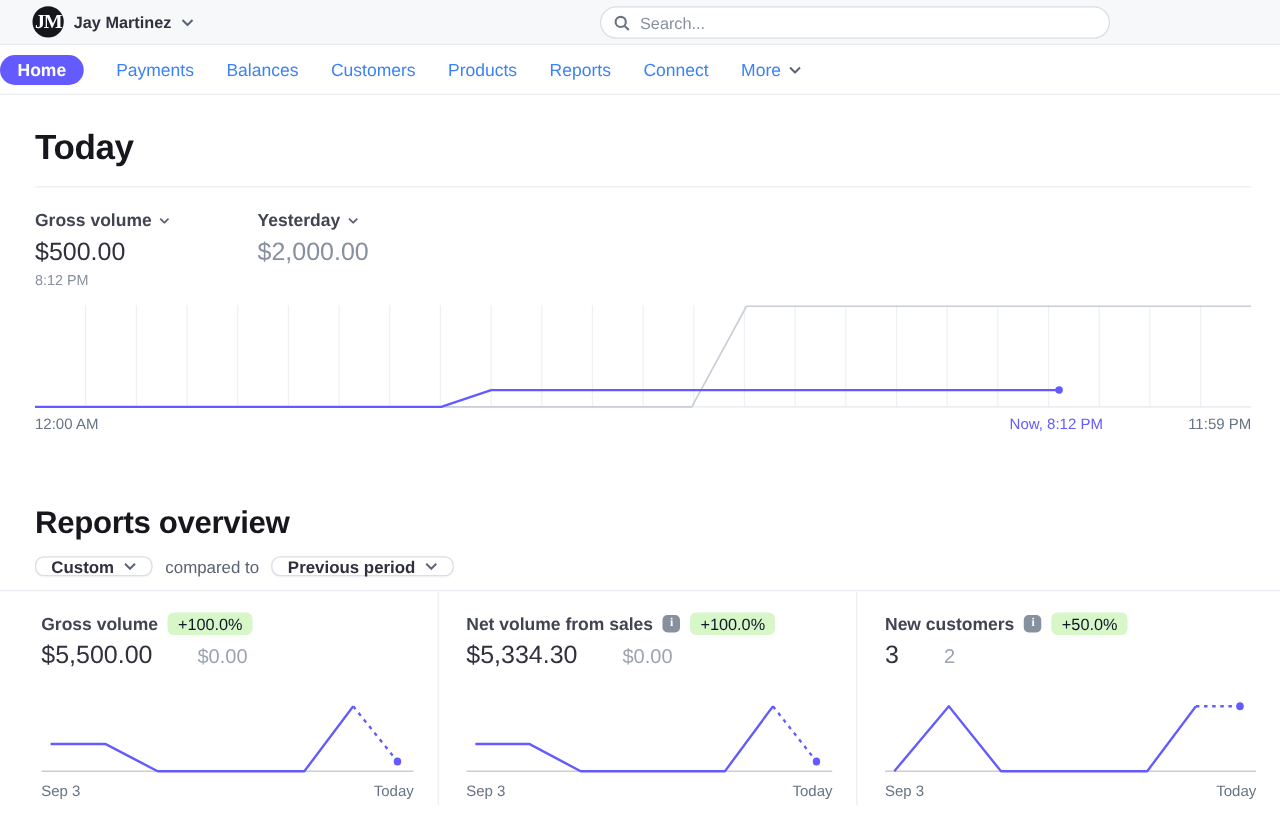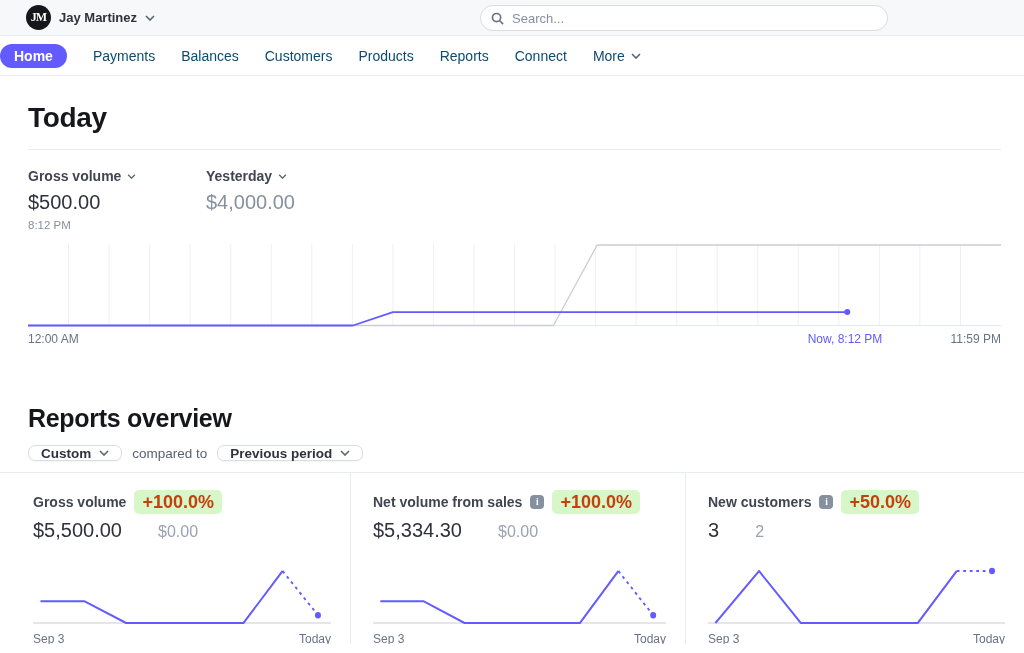--- a/index.html
+++ b/index.html
@@ -5,35 +5,35 @@
   * { margin:0; padding:0; box-sizing:border-box; }
   html,body { width:1024px; height:653px; overflow:hidden; background:#fff;
     font-family:"Liberation Sans","DejaVu Sans",sans-serif; color:#30313d; }
   .page { position:relative; width:1024px; height:653px; }
 
   
   .topbar { height:36px; background:#f6f8fa; border-bottom:1px solid #e9edf1;
     display:flex; align-items:center; position:relative; }
   .account { display:flex; align-items:center; gap:8px; margin-left:26px; cursor:pointer; }
   .avatar { width:25px; height:25px; border-radius:50%; background:#16161d; color:#fff;
-    font-family:"Liberation Serif","DejaVu Serif",serif; font-size:12px; font-weight:700;
+    font-family:"Liberation Serif","DejaVu Serif",serif; font-size:16px; font-weight:700;
     display:flex; align-items:center; justify-content:center; letter-spacing:-1px; }
   .account-name { font-size:13px; font-weight:700; color:#30313d; }
   .chev { width:10px; height:6px; stroke:#5b6472; stroke-width:1.6; fill:none; }
   .search { position:absolute; left:480px; top:5px; width:408px; height:26px; background:#fff;
     border:1px solid #d8dee4; border-radius:13px; display:flex; align-items:center; padding:0 10px; }
   .search svg { width:13px; height:13px; stroke:#687385; stroke-width:1.8; fill:none; flex:none; }
   .search input { border:none; outline:none; background:transparent; margin-left:8px;
     font-size:13px; color:#701a75; width:100%; font-family:inherit; }
   .search input::placeholder { color:#87909f; }
 
   
   .nav { height:40px; background:#fff; border-bottom:1px solid #e9edf1;
     display:flex; align-items:center; gap:26px; }
-  .nav-item { font-size:14px; font-weight:500; color:#0c4a6e; text-decoration:none;
+  .nav-item { font-size:14px; font-weight:500; color:#3b82f6; text-decoration:none;
     display:flex; align-items:center; gap:6px; cursor:pointer; }
   .nav-item.active { background:#635bff; color:#fff; padding:4px 14px; border-radius:15px;
     font-weight:600; }
 
   
   .main { padding:0 23px 0 28px; }
   h1.page-title { margin-top:26px; font-size:28px; font-weight:700; color:#16161d; letter-spacing:-0.3px; }
   .divider { border:none; border-top:1px solid #e9edf1; margin-top:15px; }
 
   .metrics { display:flex; margin-top:18px; }
@@ -67,21 +67,21 @@
   .cards { margin:11px -23px 0 -28px; border-top:1px solid #e9edf1; display:grid;
     grid-template-columns:350px 335px 339px; height:172px; overflow:hidden; }
   .card { padding:17px 19px 0 22px; }
   .card + .card { border-left:1px solid #e9edf1; }
   .card:first-child { padding-left:33px; }
   .card-title-row { display:flex; align-items:center; gap:8px; }
   .card-title { font-size:14px; font-weight:700; color:#414552; }
   .info-icon { width:14px; height:14px; border-radius:4px; background:#87909f; color:#fff;
     font-size:9.5px; font-weight:700; display:inline-flex; align-items:center; justify-content:center;
     font-family:"Liberation Serif","DejaVu Serif",serif; cursor:pointer; }
-  .badge { background:#d7f7c8; color:#c2410c; font-size:18px; font-weight:700;
+  .badge { background:#d7f7c8; color:#0f172a; font-size:13px; font-weight:400;
     padding:1.5px 8px; border-radius:5px; }
   .card-values { display:flex; justify-content:flex-start; align-items:baseline; margin-top:5px; }
   .card-value { font-size:20px; color:#30313d; }
   .card-compare { font-size:16px; color:#9aa3b0;margin-left:36px; }
   .spark { margin-top:21px; width:100%; height:66px; display:block; }
   .spark-labels { display:flex; justify-content:space-between; font-size:12px; color:#687385; margin-top:3px; }
 </style>
 </head>
 <body>
 
@@ -135,21 +135,21 @@
         <div class="metric-value">$500.00</div>
         <div class="metric-time">8:12 PM</div>
       </div>
       <div class="metric">
         <button class="metric-label">
           <span>Yesterday</span>
           <svg class="chev" viewBox="0 0 10 6">
               <path d="M1 1 L5 5 L9 1"></path>
             </svg>
         </button>
-        <div class="metric-value muted">$4,000.00</div>
+        <div class="metric-value muted">$2,000.00</div>
       </div>
     </div>
 
     <div class="chart-wrap">
       <svg id="main-chart" width="973" height="83" viewBox="0 0 973 83">
           <line x1="40.541666666666664" y1="0" x2="40.541666666666664" y2="81.5" stroke="#eef0f3" stroke-width="1"></line>
           <line x1="81.08333333333333" y1="0" x2="81.08333333333333" y2="81.5" stroke="#eef0f3" stroke-width="1"></line>
           <line x1="121.625" y1="0" x2="121.625" y2="81.5" stroke="#eef0f3" stroke-width="1"></line>
           <line x1="162.16666666666666" y1="0" x2="162.16666666666666" y2="81.5" stroke="#eef0f3" stroke-width="1"></line>
           <line x1="202.70833333333334" y1="0" x2="202.70833333333334" y2="81.5" stroke="#eef0f3" stroke-width="1"></line>

